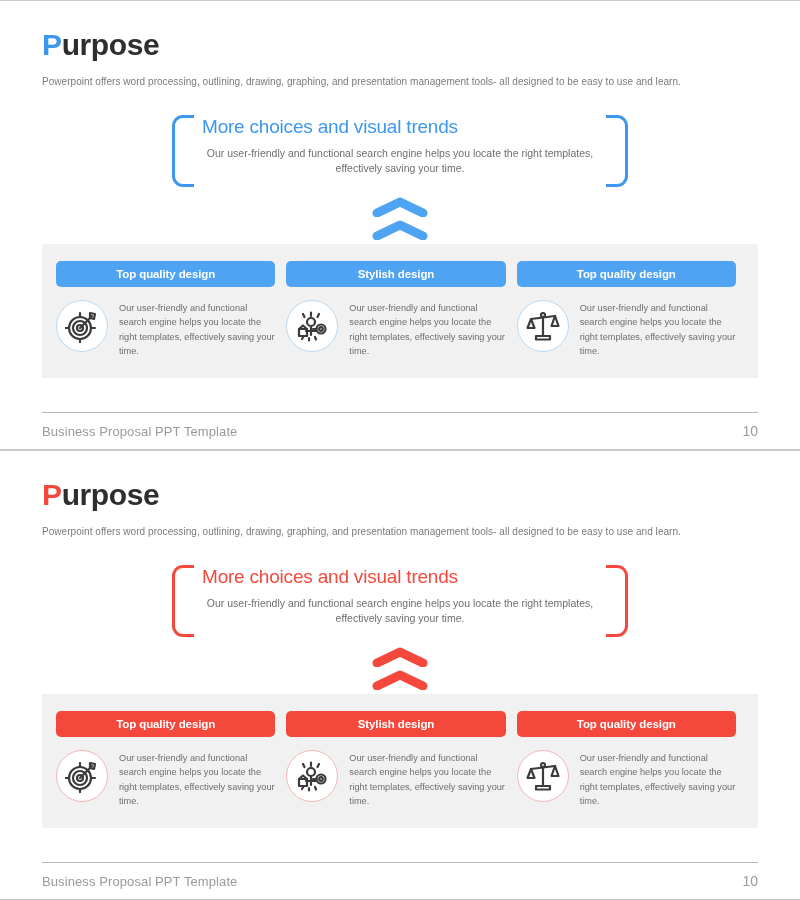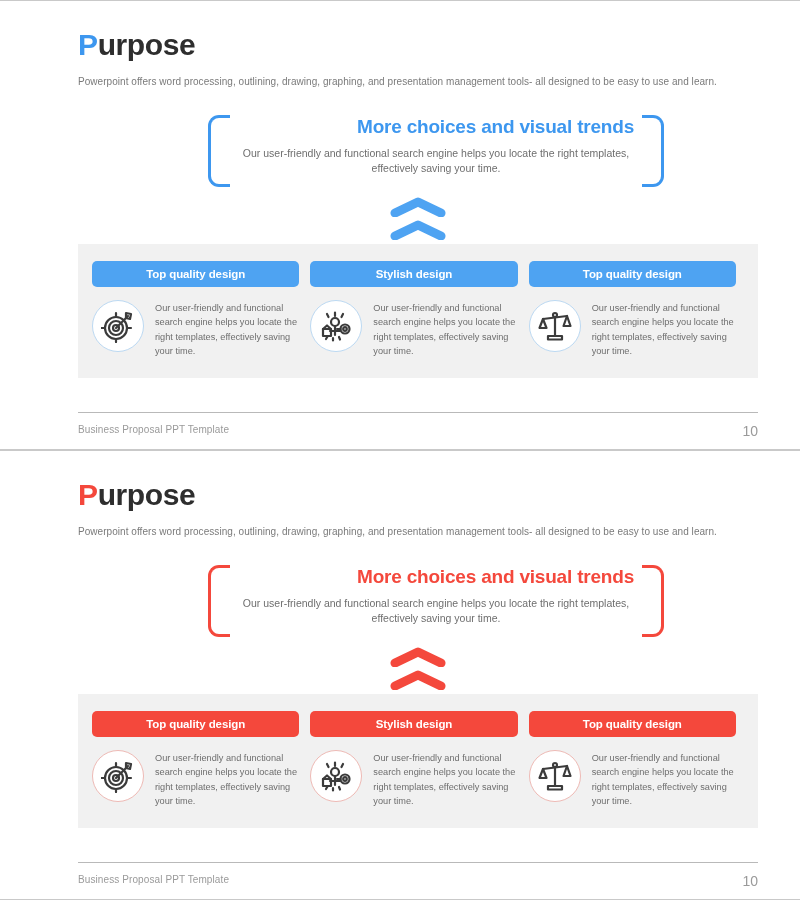--- a/index.html
+++ b/index.html
@@ -16,21 +16,21 @@
     height: 450px;
     background: #ffffff;
     border-top: 1px solid #c9c9c9;
     border-bottom: 1px solid #c9c9c9;
     overflow: hidden;
   }
 
   .slide-inner {
     position: absolute;
     left: 42px; right: 42px;
-    top: 0; bottom: 0; margin-left: 36px;
+    top: 0; bottom: 0;
   }
 
   
   .title {
     position: absolute;
     top: 29px; left: 0;
     font-size: 30px;
     font-weight: bold;
     letter-spacing: -0.4px;
     color: #2e2e2e;
@@ -74,23 +74,23 @@
     right: 0;
     border-right: 3px solid #3d97ef;
     border-radius: 0 11px 11px 0;
   }
   .slide.red .bracket.left { border-left-color: #f4483c; }
   .slide.red .bracket.right { border-right-color: #f4483c; }
 
   .hero-title {
     position: absolute;
     top: 1px; left: 30px; right: 30px;
-    text-align: right;
+    text-align: left;
     font-size: 19px;
-    font-weight: bold;
+    font-weight: normal;
     letter-spacing: -0.2px;
     color: #3d97ef;
   }
   .slide.red .hero-title { color: #f4483c; }
 
   .hero-desc {
     position: absolute;
     top: 31px; left: 26px; right: 26px;
     text-align: center;
     font-size: 10.5px;
@@ -178,21 +178,21 @@
     position: absolute;
     left: 0; right: 0;
     top: 411px;
     height: 1px;
     background: #b9b9b9;
   }
   .footer-left {
     position: absolute;
     left: 0;
     top: 423px;
-    font-size: 10px;
+    font-size: 13px;
     color: #9a9a9a;
     letter-spacing: 0.1px;
   }
   .footer-page {
     position: absolute;
     right: 0;
     top: 422px;
     font-size: 14px;
     color: #9a9a9a;
   }

